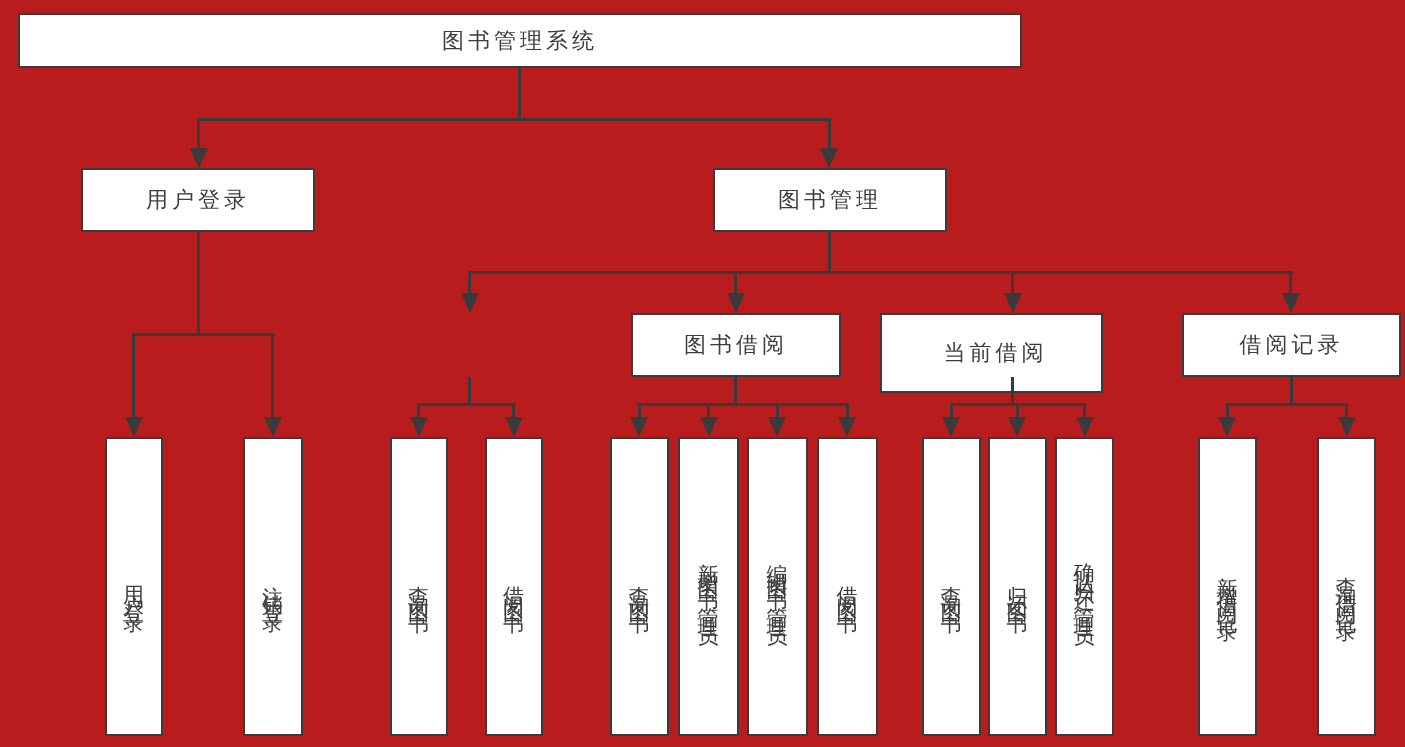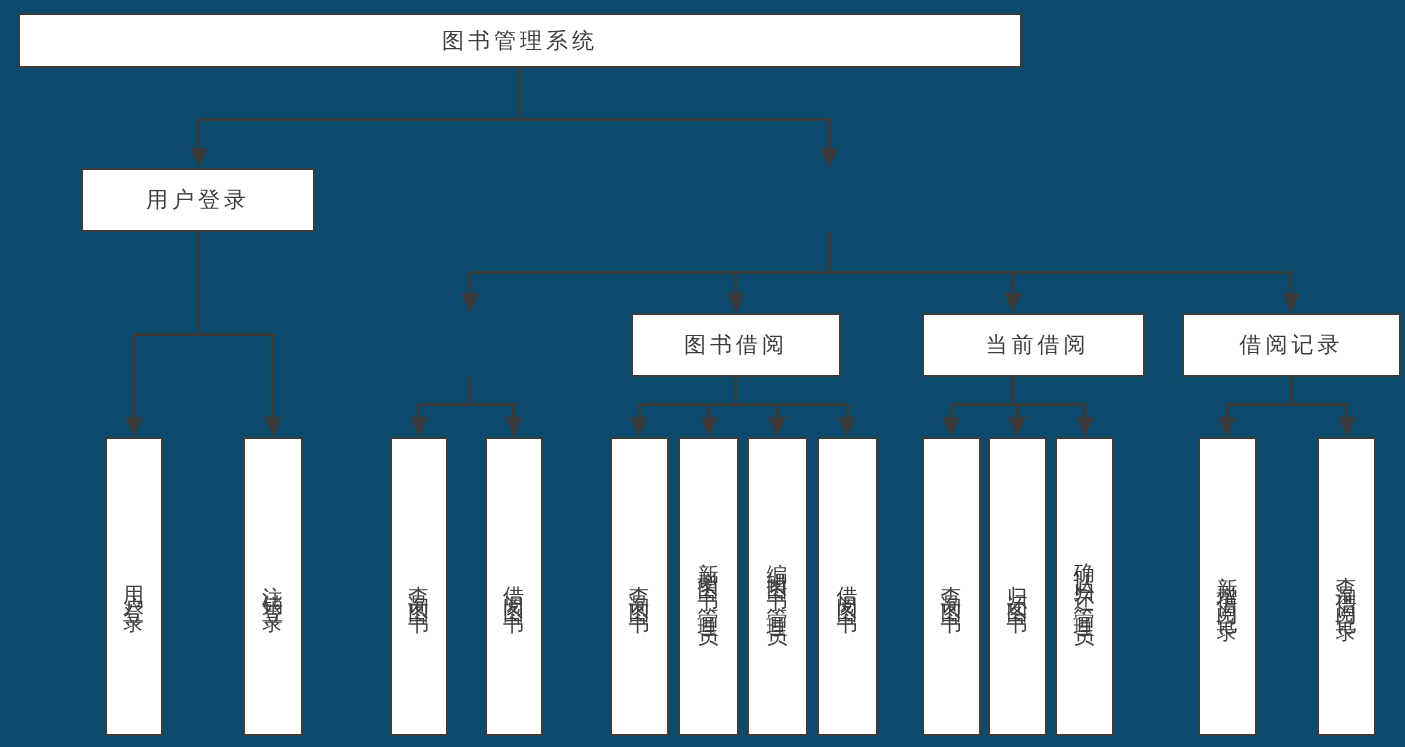--- a/index.html
+++ b/index.html
@@ -1,17 +1,17 @@
 <!DOCTYPE html>
 <html><head>
 <meta charset="utf-8">
 <style>
   html,body{margin:0;padding:0;background:#ffffff;}
   .canvas{
-    position:relative;width:1405px;height:747px;background:#0c4a6e;overflow:hidden;
+    position:relative;width:1405px;height:747px;background:#b91c1c;overflow:hidden;
     font-family:"Liberation Sans","DejaVu Sans",sans-serif;
   }
   .box{
     position:absolute;box-sizing:border-box;border:2.5px solid #3b3b3b;background:#ffffff;
     display:flex;align-items:center;justify-content:center;
     font-size:22px;color:#3d3d3d;letter-spacing:4px;white-space:nowrap;
   }
   .vbox{
     position:absolute;box-sizing:border-box;border:2.5px solid #3b3b3b;background:#ffffff;
     display:flex;align-items:center;justify-content:center;
@@ -38,41 +38,42 @@
   <div class="box" style="left:18px;top:13px;width:1004px;height:55px;">图书管理系统</div>
 
   <div class="lv" style="left:518px;top:68px;height:53px;"></div>
   <div class="lh" style="left:197px;top:118px;width:634px;"></div>
   <div class="lv" style="left:197px;top:118px;height:32px;"></div>
   <div class="lv" style="left:828px;top:118px;height:32px;"></div>
   <div class="arrow" style="left:190px;top:148px;"></div>
   <div class="arrow" style="left:820px;top:148px;"></div>
 
   <div class="box" style="left:81px;top:168px;width:234px;height:64px;">用户登录</div>
+  <div class="box" style="left:713px;top:168px;width:234px;height:64px;">图书管理</div>
 
   <div class="lv" style="left:197px;top:232px;height:104px;"></div>
   <div class="lh" style="left:132px;top:333px;width:143px;"></div>
   <div class="lv" style="left:132px;top:333px;height:86px;"></div>
   <div class="lv" style="left:271px;top:333px;height:86px;"></div>
   <div class="arrow" style="left:125px;top:417px;"></div>
   <div class="arrow" style="left:264px;top:417px;"></div>
 
   <div class="lv" style="left:828px;top:232px;height:42px;"></div>
   <div class="lh" style="left:468px;top:271px;width:825px;"></div>
   <div class="lv" style="left:468px;top:271px;height:24px;"></div>
   <div class="lv" style="left:734px;top:271px;height:24px;"></div>
   <div class="lv" style="left:1011px;top:271px;height:24px;"></div>
   <div class="lv" style="left:1289px;top:271px;height:24px;"></div>
   <div class="arrow" style="left:461px;top:293px;"></div>
   <div class="arrow" style="left:727px;top:293px;"></div>
   <div class="arrow" style="left:1004px;top:293px;"></div>
   <div class="arrow" style="left:1282px;top:293px;"></div>
 
   <div class="box" style="left:631px;top:313px;width:210px;height:64px;">图书借阅</div>
-  <div class="box" style="left:922px;top:313px;width:223px;height:64px;padding-left:8px;">当前借阅</div>
+  <div class="box" style="left:880px;top:313px;width:223px;height:80px;padding-left:8px;">当前借阅</div>
   <div class="box" style="left:1182px;top:313px;width:219px;height:64px;">借阅记录</div>
 
   <div class="lv" style="left:468px;top:377px;height:29px;"></div>
   <div class="lh" style="left:417px;top:403px;width:99px;"></div>
   <div class="lv" style="left:417px;top:403px;height:16px;"></div>
   <div class="lv" style="left:512px;top:403px;height:16px;"></div>
   <div class="arrow" style="left:410px;top:417px;"></div>
   <div class="arrow" style="left:505px;top:417px;"></div>
 
   <div class="lv" style="left:734px;top:377px;height:29px;"></div>

